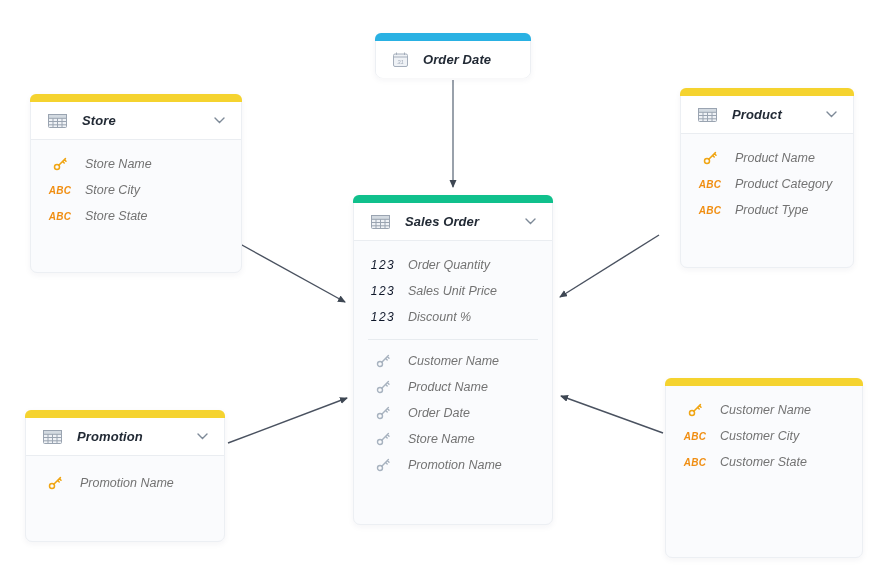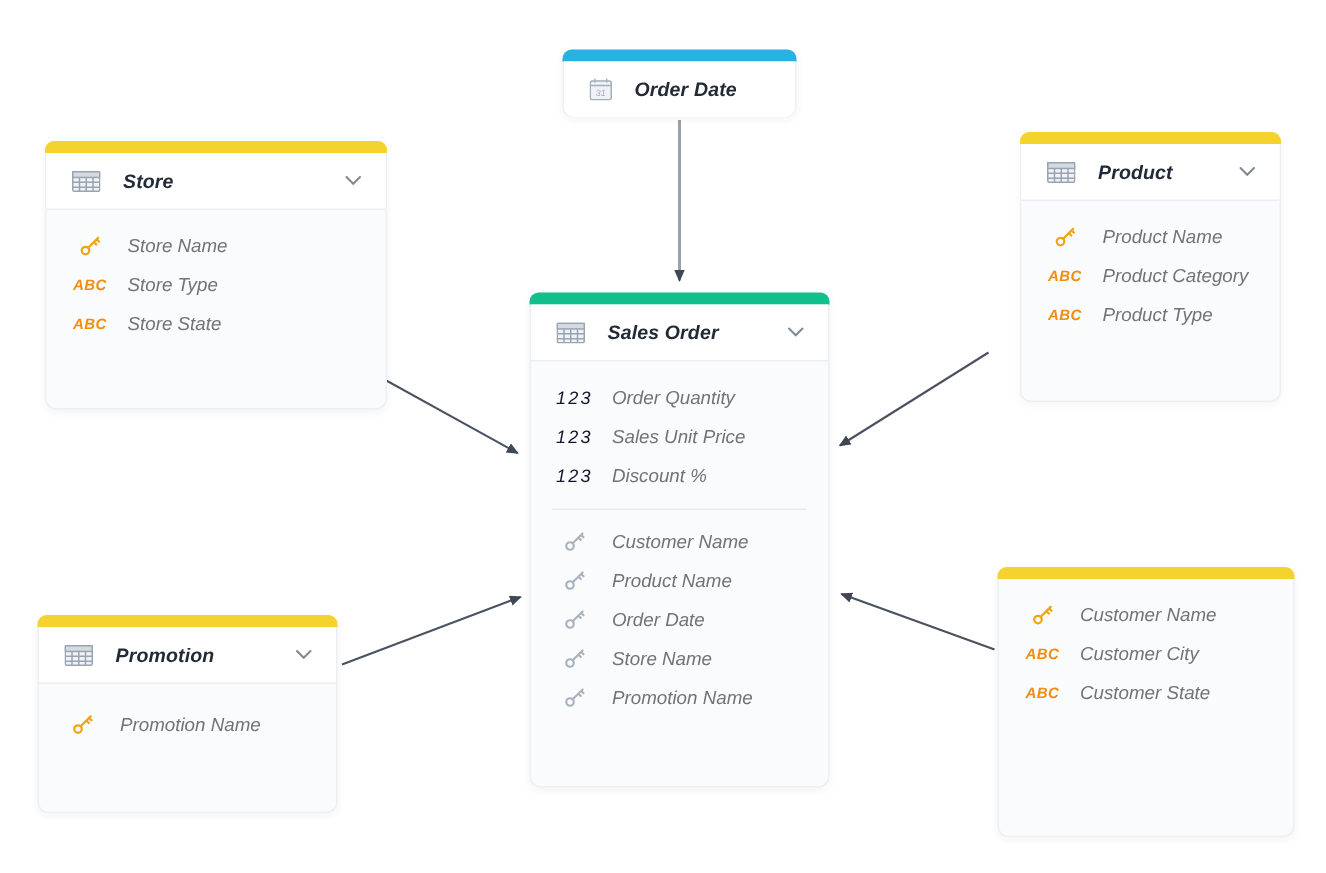--- a/index.html
+++ b/index.html
@@ -51,21 +51,21 @@
           <line x1="0.5" y1="5" x2="14.5" y2="5" stroke="#A5AEBB"></line>
           <line x1="3.5" y1="0.5" x2="3.5" y2="3" stroke="#A5AEBB"></line>
           <line x1="11.5" y1="0.5" x2="11.5" y2="3" stroke="#A5AEBB"></line>
           <text x="7.5" y="11.8" text-anchor="middle" font-size="6" fill="#A5AEBB">31</text>
         </svg>
       </span>
       <span class="title">Order Date</span>
     </div>
   </div>
 
-  <div class="card" style="left:30px;top:94px;width:228px;height:179px;">
+  <div class="card" style="left:30px;top:94px;width:212px;height:179px;">
     <div class="accent" style="background: rgb(245, 211, 47);"></div>
     <div class="hd">
       <span class="t-icon">
         <svg width="19" height="14" viewBox="0 0 19 14">
           <rect x="0.5" y="0.5" width="18" height="13" rx="1" fill="#EFF2F6" stroke="#9AA4B1"></rect>
           <path d="M0.5 7.5 H18.5 M0.5 10.8 H18.5 M5 0.5 V13.5 M9.5 0.5 V13.5 M14 0.5 V13.5" stroke="#9AA4B1" fill="none"></path>
           <rect x="0.5" y="0.5" width="18" height="3.8" fill="#D3DAE1" stroke="#9AA4B1"></rect>
         </svg>
       </span>
       <span class="title">Store</span>
@@ -80,21 +80,21 @@
         <span class="f-icon">
           <svg width="14" height="14" viewBox="0 0 14 14" fill="none" stroke="#F0A513" stroke-width="1.5" stroke-linecap="round">
             <circle cx="4" cy="10" r="2.5"></circle>
               <path d="M5.8 8.2 L12.4 1.6 M9.6 4.4 L11.2 6 M11.4 2.6 L13 4.2"></path>
           </svg>
         </span>
         <span class="f-label">Store Name</span>
       </div>
       <div class="row">
         <span class="f-icon abc">ABC</span>
-        <span class="f-label">Store Type</span>
+        <span class="f-label">Store City</span>
       </div>
       <div class="row">
         <span class="f-icon abc">ABC</span>
         <span class="f-label">Store State</span>
       </div>
     </div>
   </div>
 
   <div class="card" style="left:680px;top:88px;width:174px;height:180px;">
     <div class="accent" style="background: rgb(245, 211, 47);"></div>

